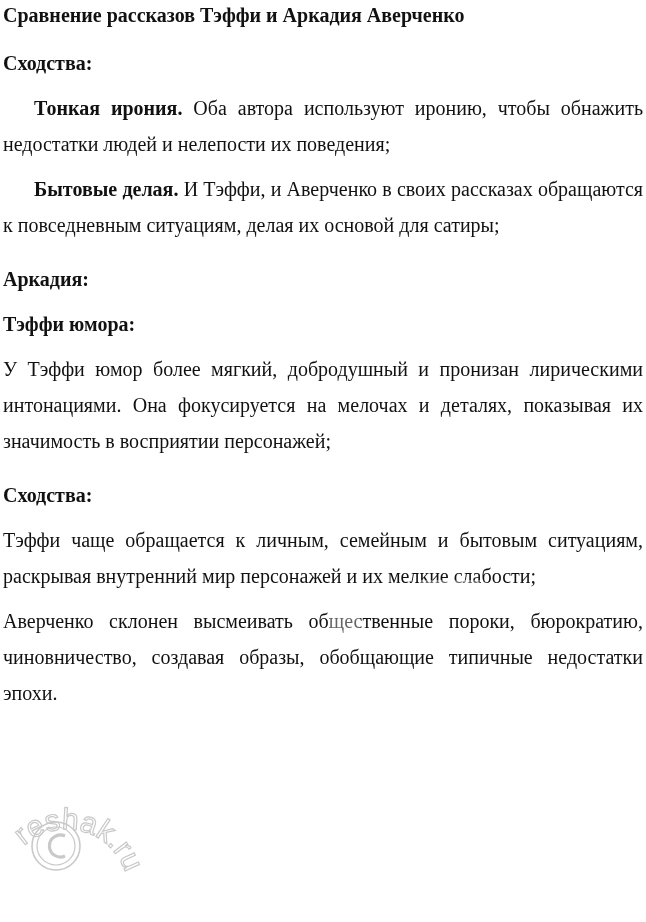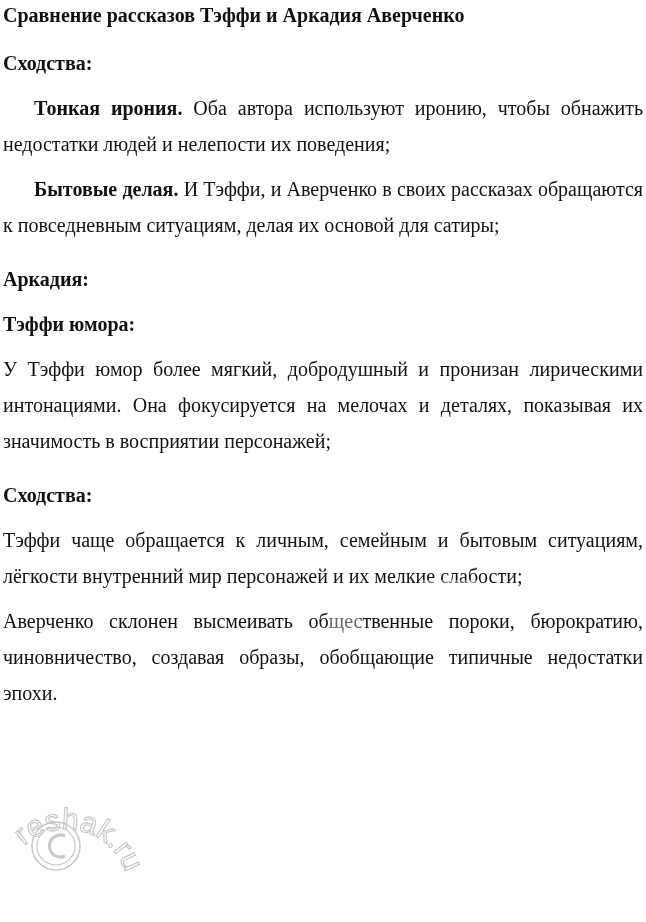--- a/index.html
+++ b/index.html
@@ -86,21 +86,21 @@
   <div class="gap"></div>
 
   <p class="line-block">У Тэффи юмор более мягкий, добродушный и пронизан лирическими интонациями. Она фокусируется на мелочах и деталях, показывая их значимость в восприятии персонажей;</p>
   <div class="gap"></div>
 
   <div class="gap"></div>
 
   <p class="heading">Сходства:</p>
   <div class="gap"></div>
 
-  <p class="line-block">Тэффи чаще обращается к личным, семейным и бытовым ситуациям, лёгкости внутренний мир персонажей и их мелкие слабости;</p>
+  <p class="line-block">Тэффи чаще обращается к личным, семейным и бытовым ситуациям, раскрывая внутренний мир персонажей и их мелкие слабости;</p>
   <div class="gap"></div>
 
   <p class="line-block">Аверченко склонен высмеивать общественные пороки, бюрократию, чиновничество, создавая образы, обобщающие типичные недостатки эпохи.</p>
 </div>
 
 <div class="wm-fade" style="left:420px; top:580px; width:60px; height:24px;"></div>
 <div class="wm-fade" style="left:330px; top:618px; width:30px; height:24px;"></div>
 <div class="wm-fade" style="left:228px; top:744px; width:20px; height:24px;"></div>
 <div class="wm-fade" style="left:330px; top:744px; width:80px; height:24px;"></div>
 

